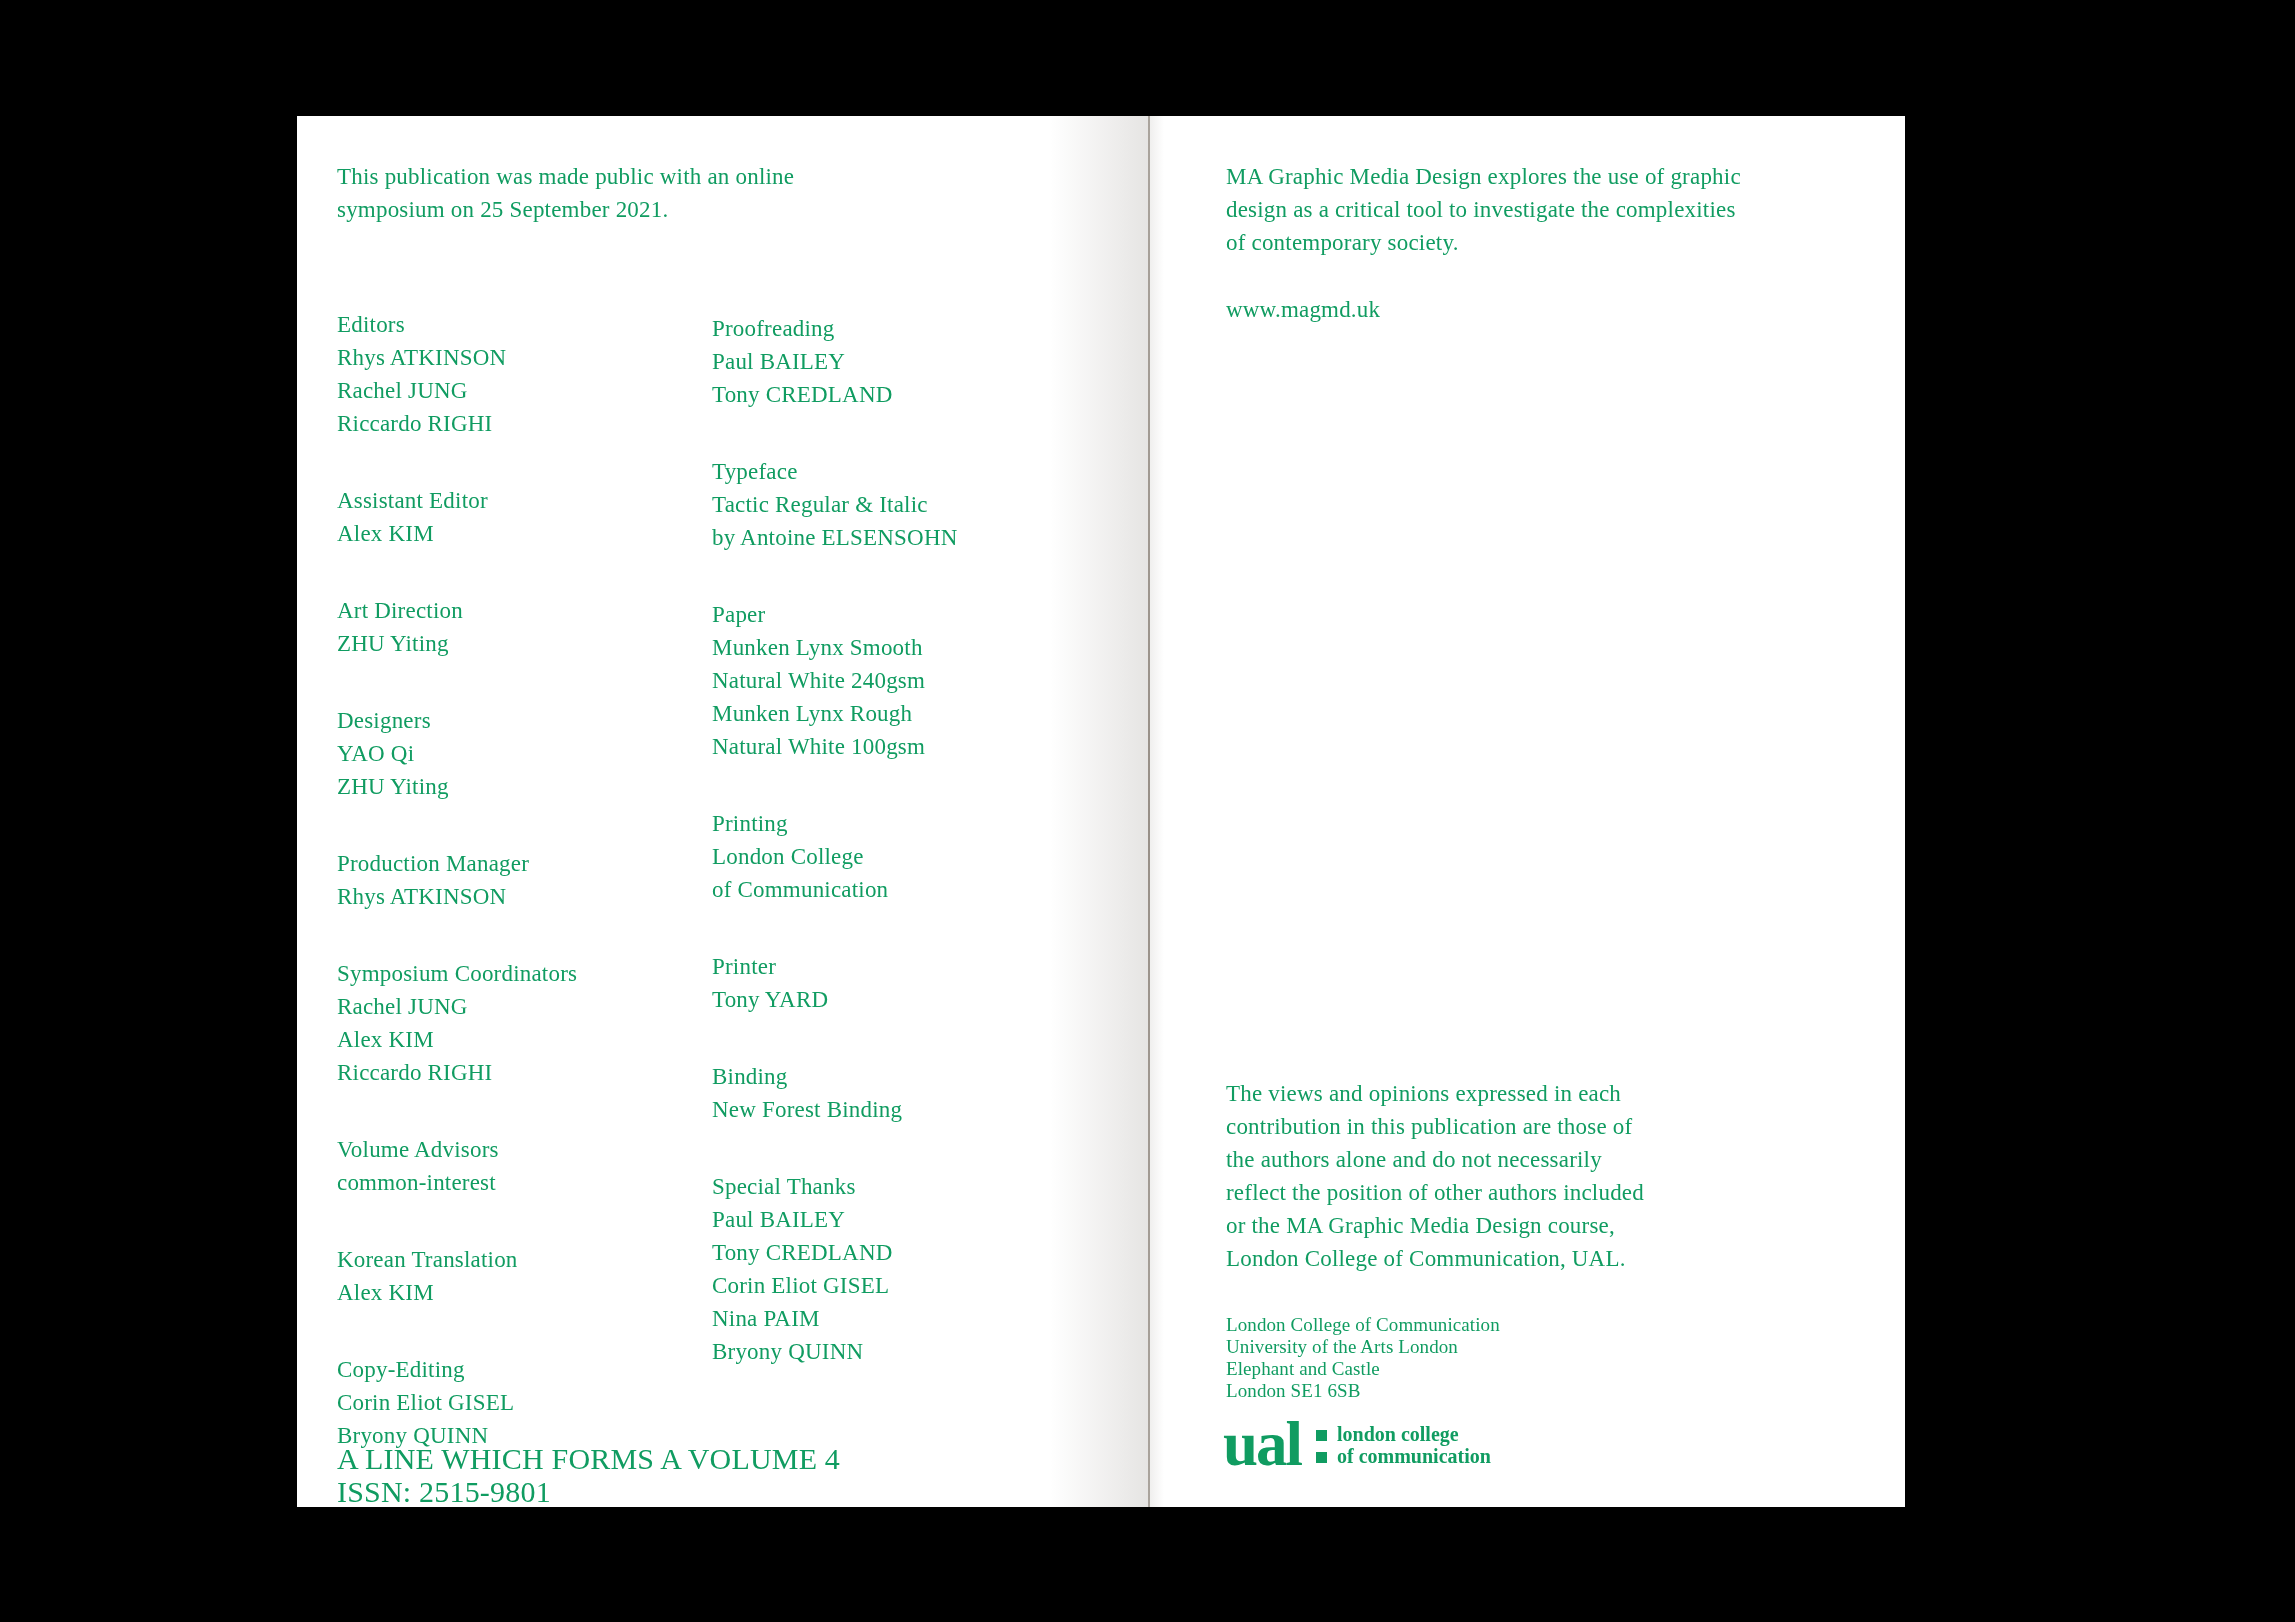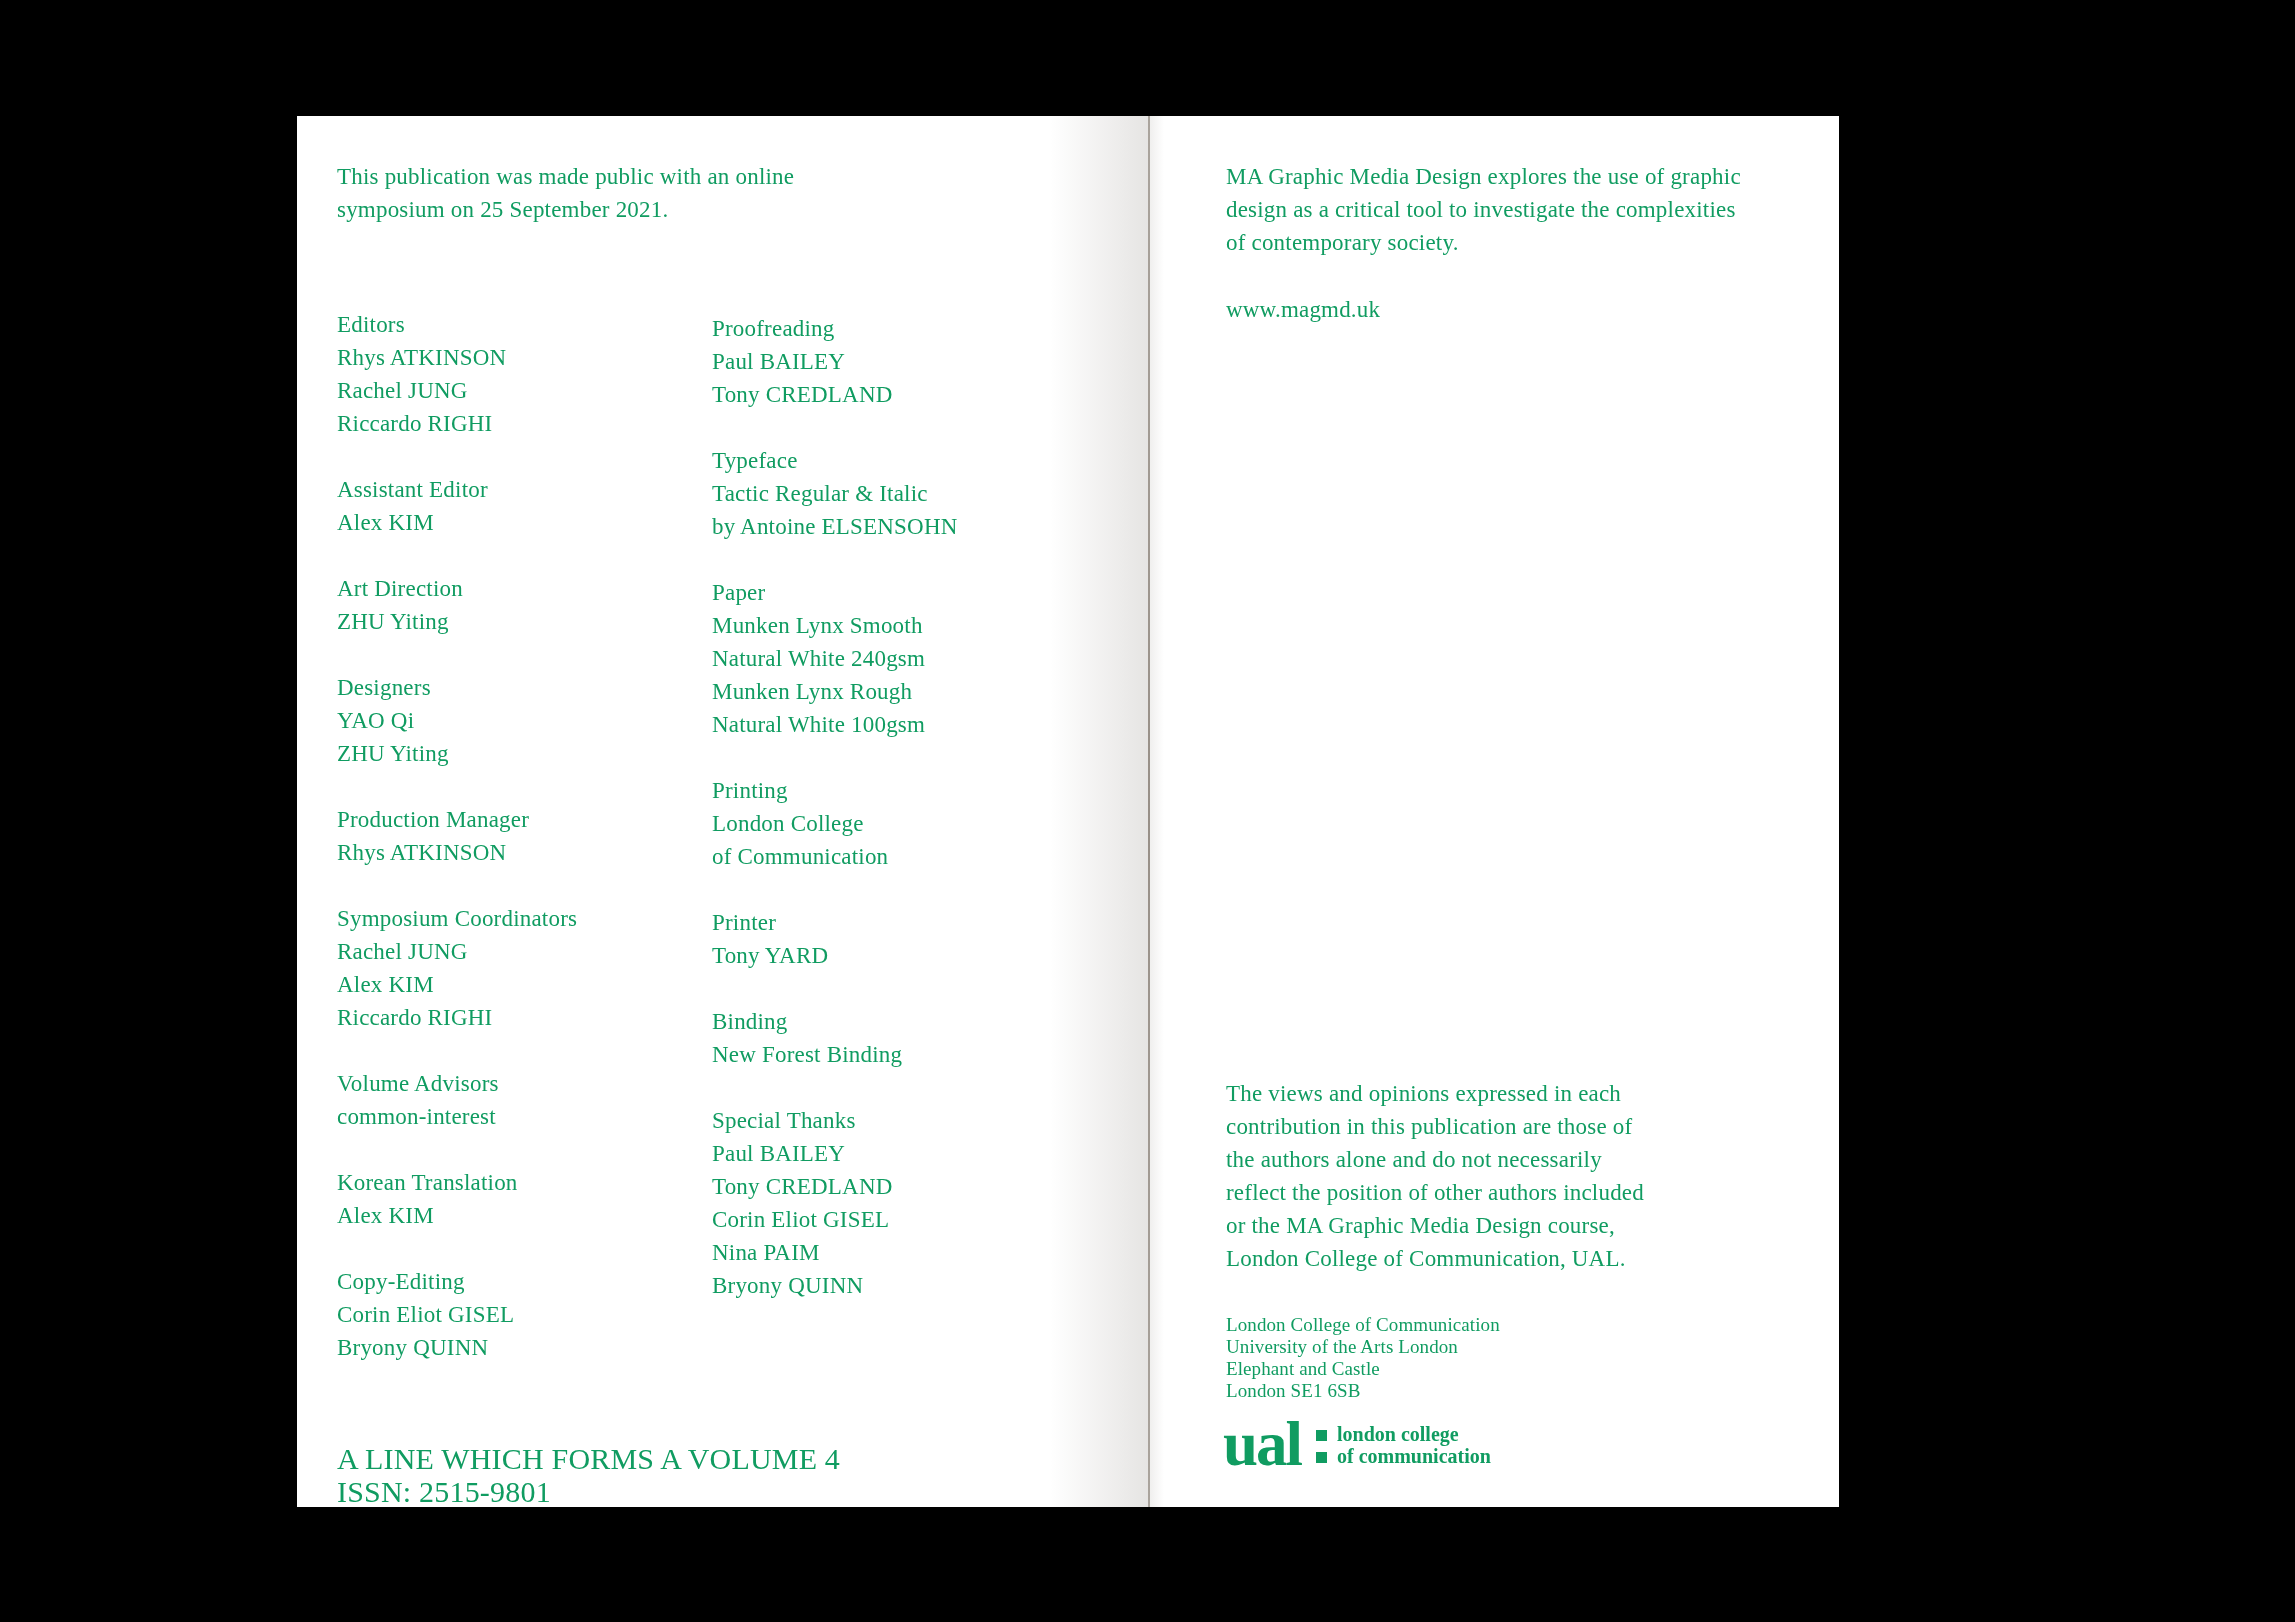--- a/index.html
+++ b/index.html
@@ -15,21 +15,21 @@
     font-family: Liberation Serif, serif;
     overflow: hidden;
   }
   .page {
     position: absolute;
     top: 116px;
     height: 1391px;
     background: #ffffff;
   }
   #left-page  { left: 297px;  width: 851px; }
-  #right-page { left: 1150px; width: 689px; }
+  #right-page { left: 1150px; width: 755px; }
 
   
   #left-page::after {
     content: "";
     position: absolute;
     top: 0; right: 0;
     width: 98px; height: 100%;
     background: linear-gradient(to right, rgba(60,50,40,0) 0%, rgba(60,50,40,0.13) 100%);
     pointer-events: none;
   }
@@ -51,21 +51,21 @@
   .green { color: var(--accent); }
 
   .t {           
     font-size: 23px;
     line-height: 33px;
     letter-spacing: 0.2px;
     white-space: nowrap;
   }
   .abs { position: absolute; }
 
-  .credits .credit-group { margin-top: 33px; }
+  .credits .credit-group { margin-top: 44px; }
   .credits .credit-group:first-child { margin-top: 16px; }
 
   .footer-title {
     font-size: 30px;
     line-height: 33px;
     letter-spacing: 0.2px;
     white-space: nowrap;
     margin-top: 36px;
   }
   .small-address {

